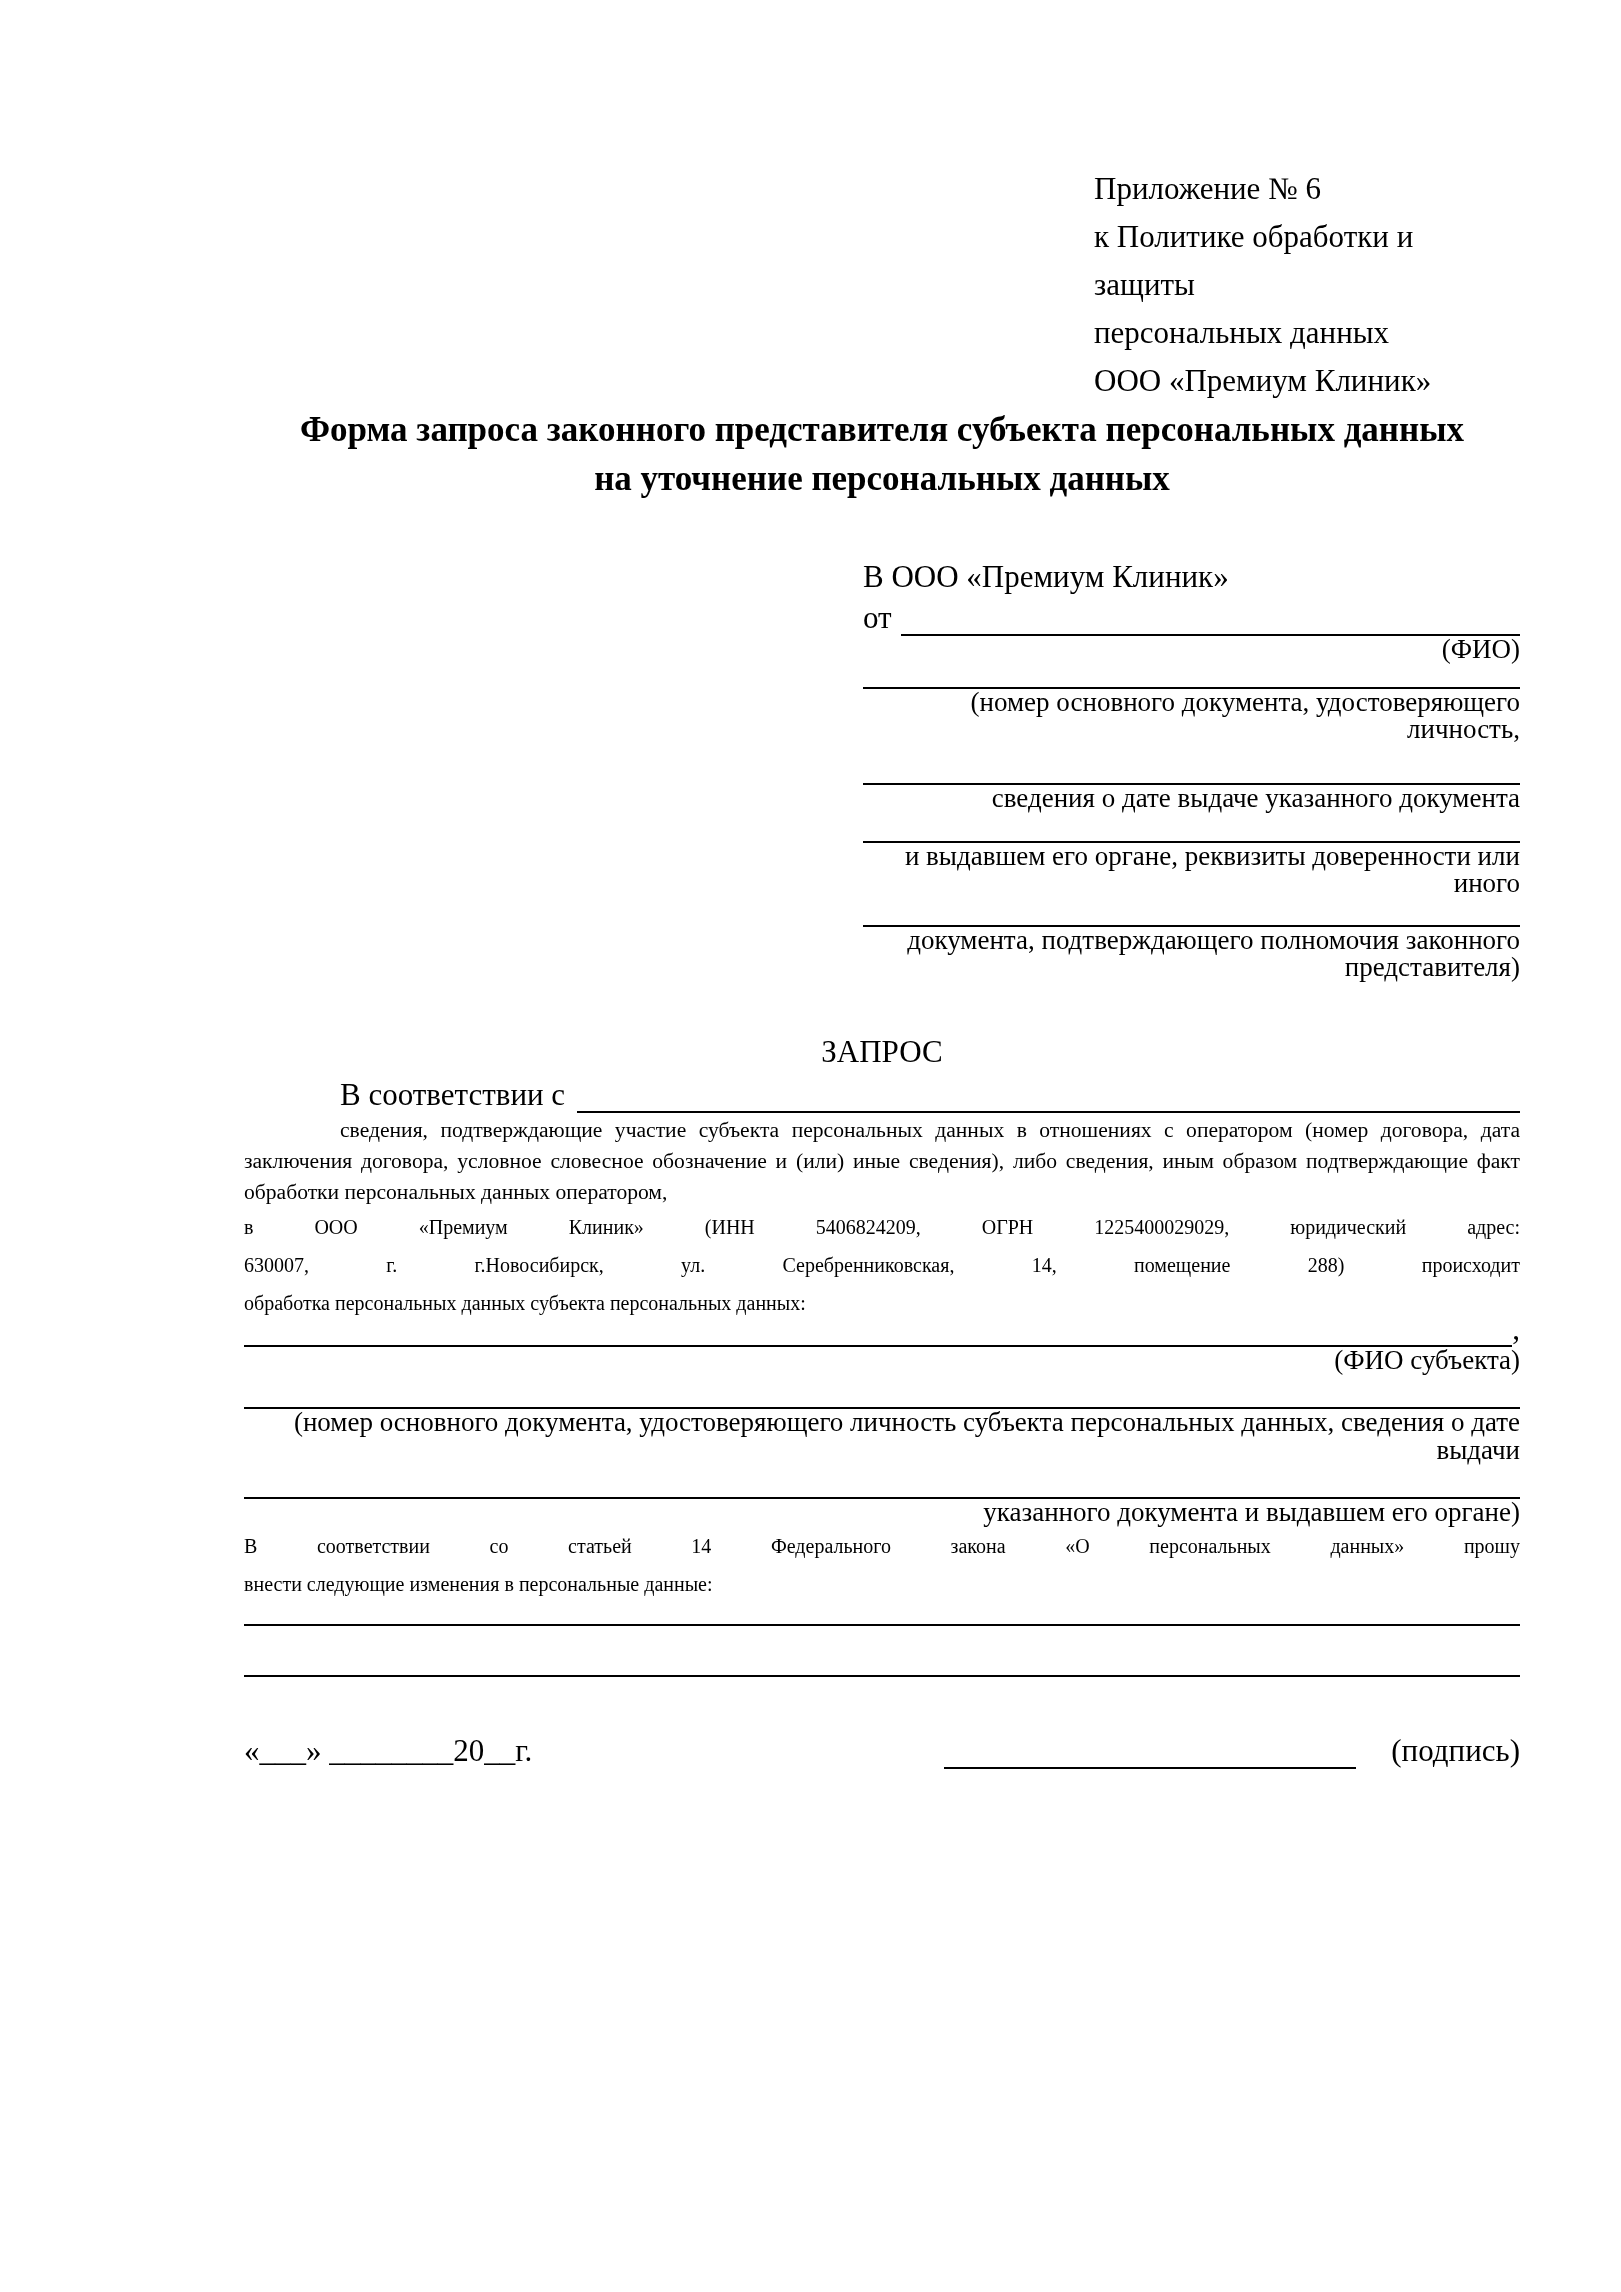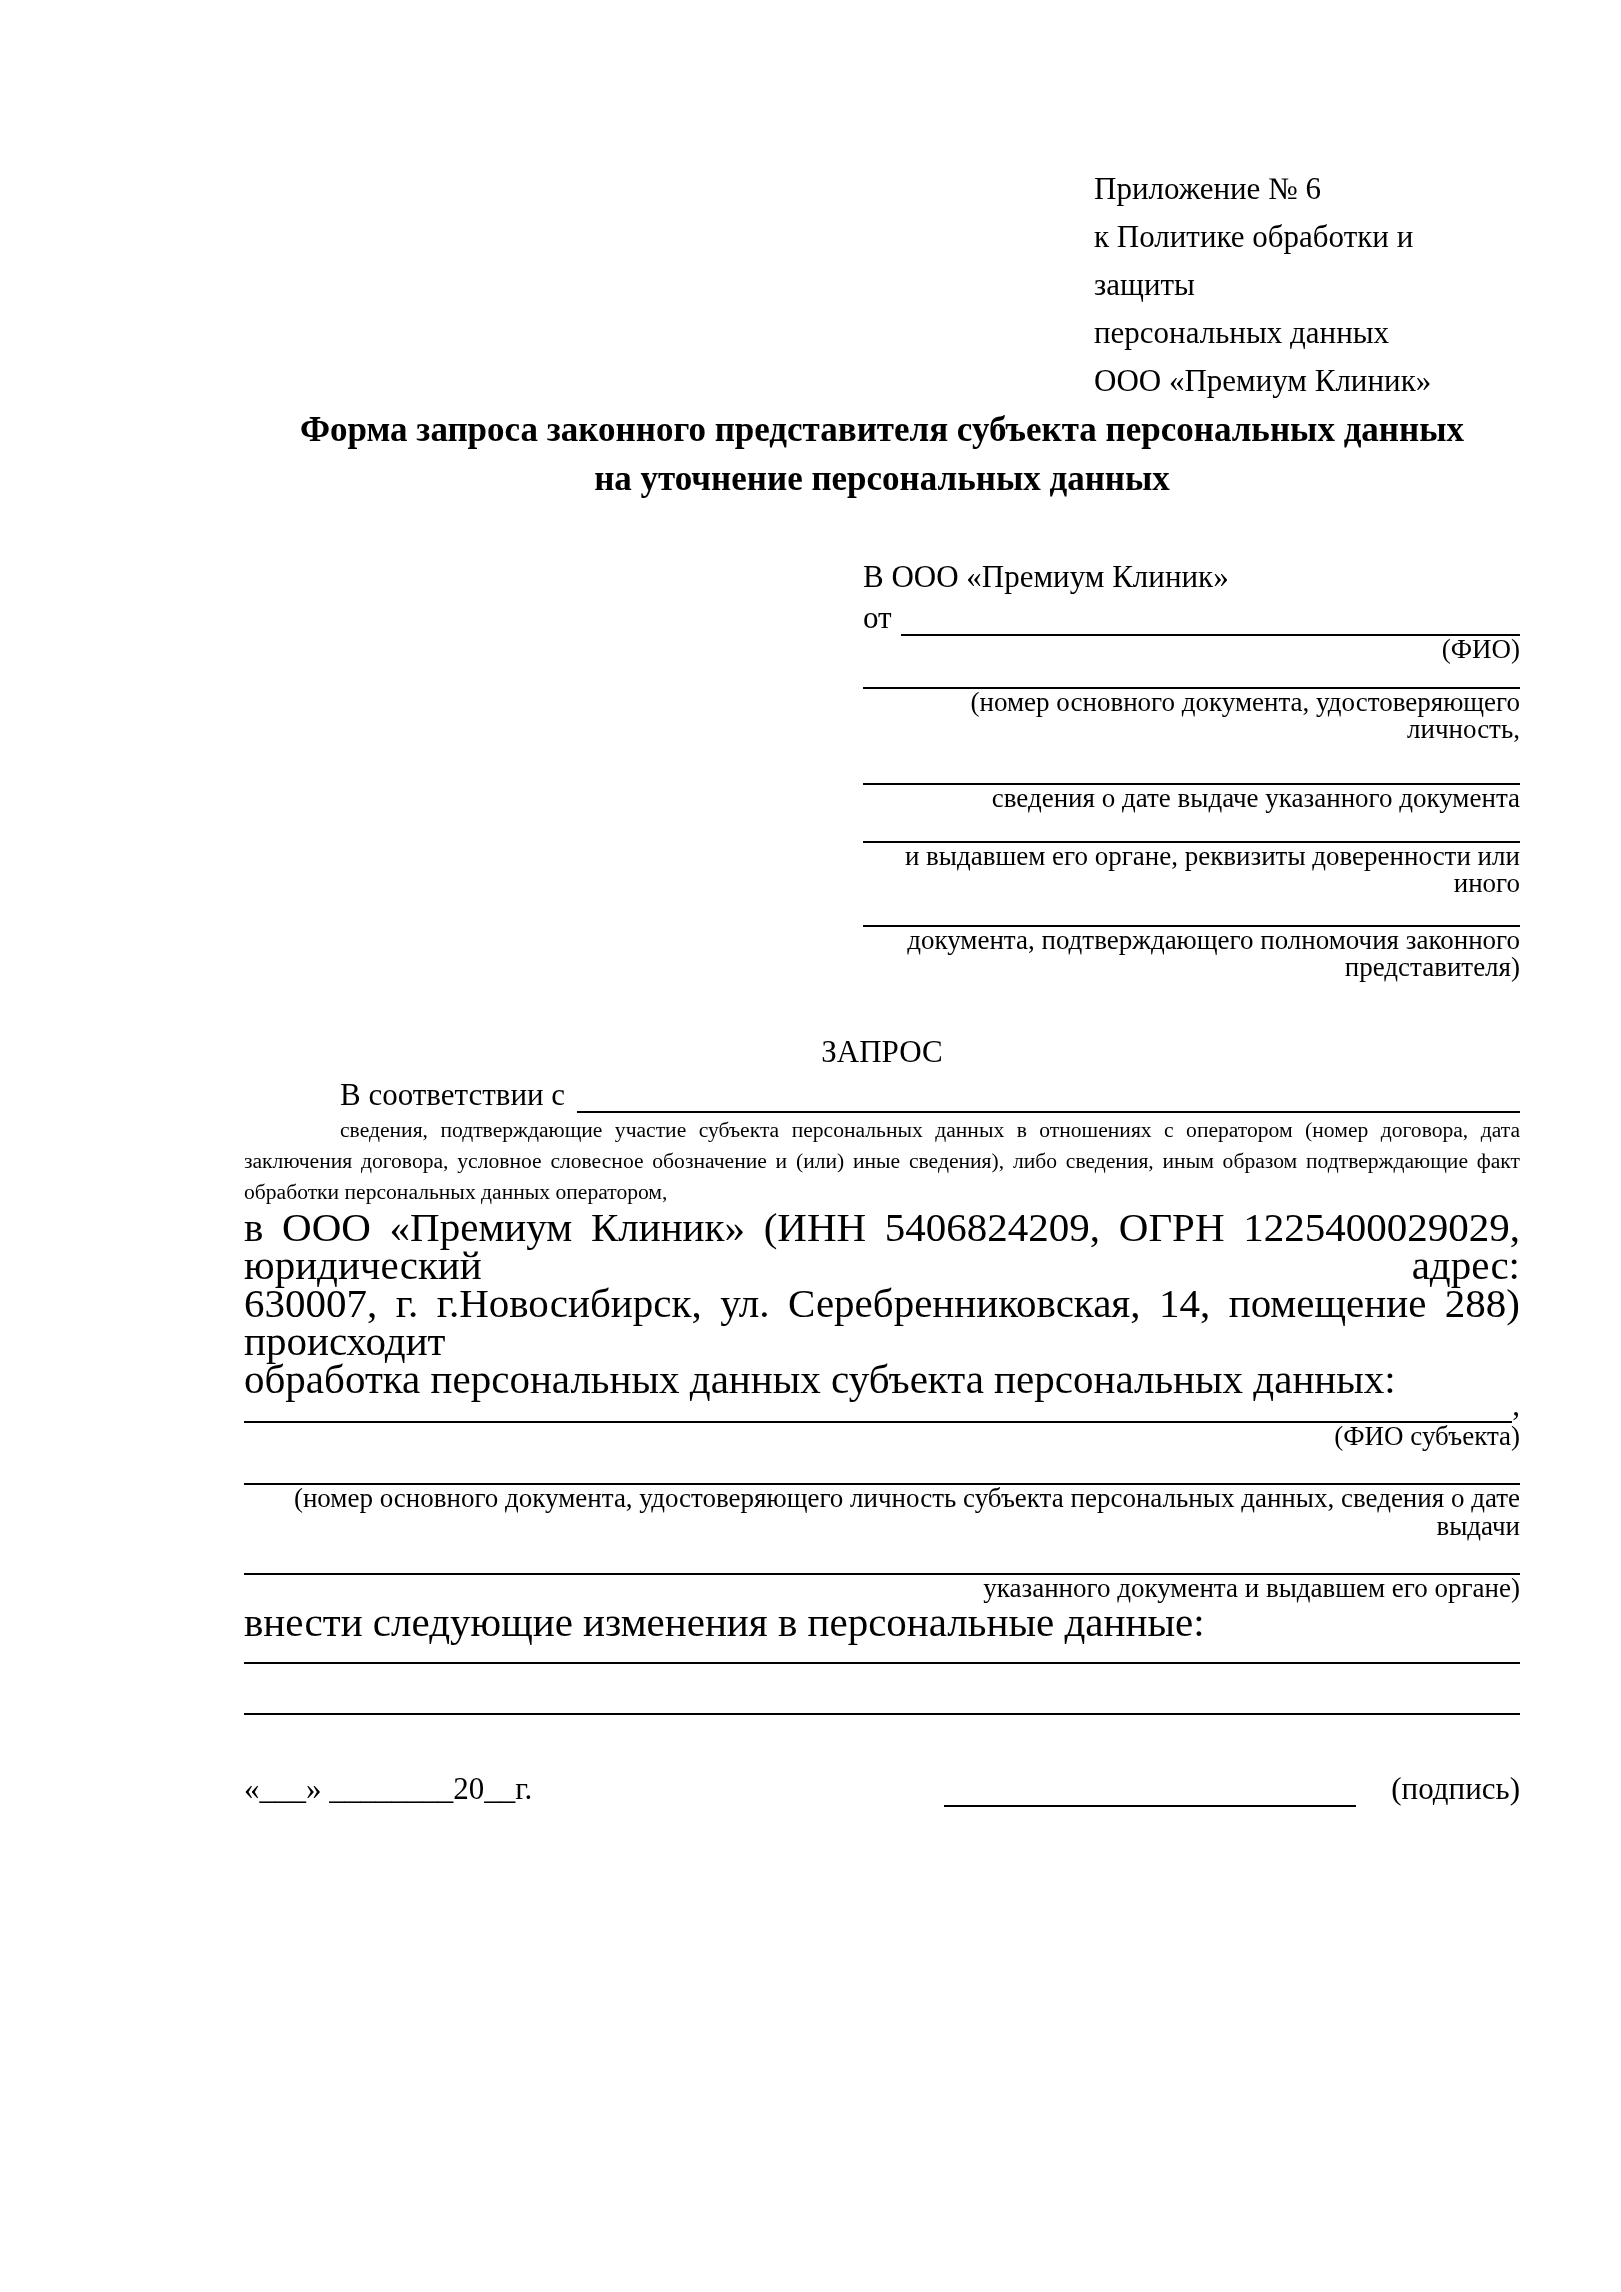--- a/index.html
+++ b/index.html
@@ -33,21 +33,21 @@
 
   
   .request-heading { margin-top:51px; text-align:center; }
   .intro-row { display:flex; margin-top:5.9px; }
   .intro-row .label { margin-left:96px; white-space:nowrap; }
   .intro-row .fill { flex:1; margin-left:11.8px; border-bottom:2.9px solid #000; }
   .note { margin-top:2px; font-size:21.6px; line-height:31px; }
   .jline { text-align:justify; text-align-last:justify; }
   .note .first { text-indent:96px; }
   .note .last, .para .last { text-align:left; text-align-last:left; }
-  .para { font-size:41px; line-height:38px; }
+  .para { font-size:20px; line-height:38px; }
   .subject-row { display:flex; align-items:flex-end; height:25.5px; }
   .subject-row .fill { flex:1; align-self:stretch; border-bottom:2.9px solid #000; }
   .sf1 { height:35px; margin-top:0; }
   .sf2 { height:35px; }
   .blank1 { height:23.5px; }
   .blank2 { height:51px; }
   .answer .first-line { text-indent:96px; }
   .answer-line2 { display:flex; align-items:flex-end; height:37px; }
   .answer-line2 .fill { align-self:stretch; width:926px; border-bottom:2.9px solid #000; }
   .answer-line2 .w { margin-left:auto; }
@@ -122,20 +122,21 @@
     </div>
     <div class="caption">(ФИО субъекта)</div>
 
     <div class="field sf1"></div>
     <div class="caption">(номер основного документа, удостоверяющего личность субъекта персональных данных, сведения о дате выдачи</div>
 
     <div class="field sf2"></div>
     <div class="caption">указанного документа и выдавшем его органе)</div>
 
     <div class="para">
+      <div class="jline">В соответствии со статьей 14 Федерального закона «О персональных данных» прошу</div>
       <div class="last">внести следующие изменения в персональные данные:</div>
     </div>
 
     <div class="field blank1"></div>
     <div class="field blank2"></div>
 
 
     <div class="footer-row">
       <span class="date">«___» ________20__г.</span>
       <span class="sig-line"></span>

